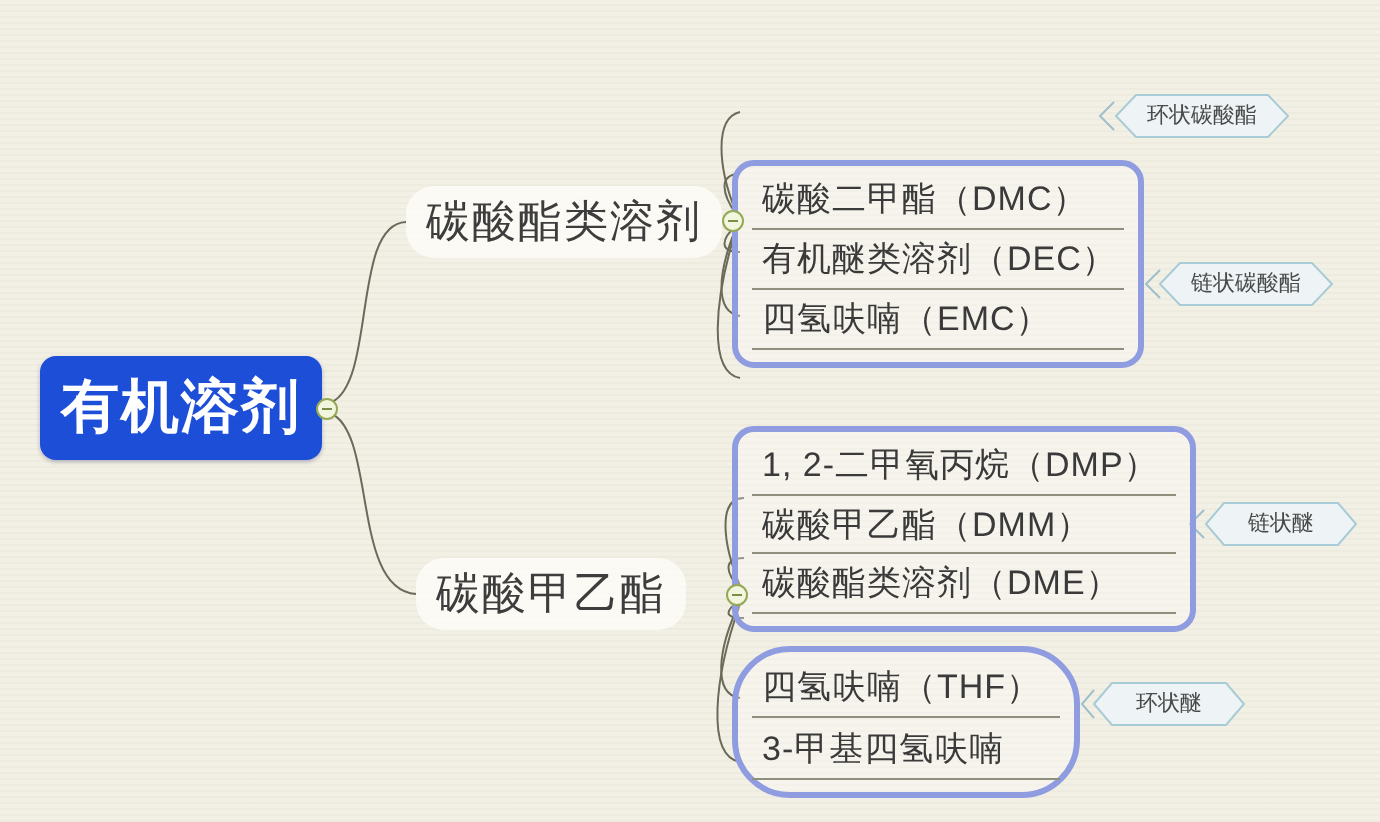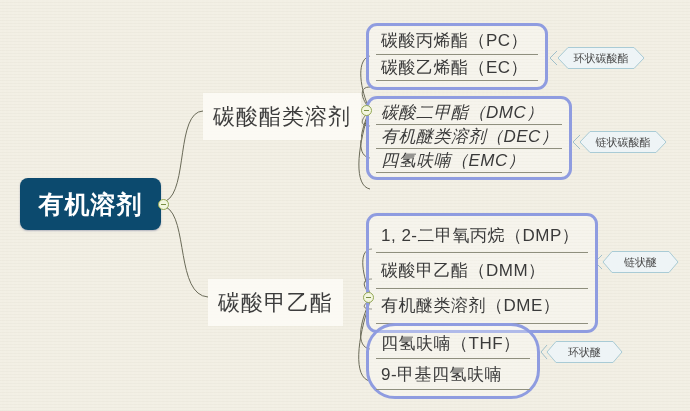--- a/index.html
+++ b/index.html
@@ -10,30 +10,30 @@
     background-image:
       repeating-linear-gradient(0deg, rgba(120,115,90,0.04) 0 1px, transparent 1px 3px),
       repeating-linear-gradient(90deg, rgba(255,255,255,0.05) 0 2px, transparent 2px 4px);
     position:relative; overflow:hidden;
   }
   #stage { position:absolute; inset:0; width:690px; height:411px; }
   #wires { position:absolute; left:0; top:0; z-index:1; }
 
   .node-root {
     position:absolute; left:20px; top:178px; width:141px; height:52px;
-    background:#0c4a6e; border-radius:8px; z-index:2;
+    background:#1d4ed8; border-radius:8px; z-index:2;
     display:flex; align-items:center; justify-content:center;
-    color:#fff; font-size:25px; font-weight:bold; letter-spacing:1px;
+    color:#fff; font-size:29px; font-weight:bold; letter-spacing:1px;
     box-shadow:0 1px 2px rgba(60,70,120,0.35);
   }
   .branch-label {
-    position:absolute; z-index:2; height:47px;
+    position:absolute; z-index:2; height:36px;
     display:flex; align-items:center; padding:0 10px;
     background:rgba(253,252,247,0.85);
-    color:#3d3d3d; font-size:22px; letter-spacing:1px;
+    color:#3d3d3d; font-size:22px; letter-spacing:1px;border-radius:14px;
   }
   #branch-0 { left:203px; top:93px; }
   #branch-1 { left:208px; top:279px; }
 
   .collapse-dot {
     position:absolute; z-index:3; width:11px; height:11px; border-radius:50%;
     background:#f3f6df; border:1px solid #94a855;
     display:flex; align-items:center; justify-content:center;
   }
   .collapse-dot::after { content:""; display:block; width:5px; height:1px; background:#7a8f45; }
@@ -42,22 +42,22 @@
   #dot-b1   { left:363px; top:292px; }
 
   .group {
     position:absolute; z-index:2;
     border:3px solid #8f9ce0; border-radius:11px;
     background:rgba(255,255,255,0.30);
     display:flex; flex-direction:column;
     padding:2px 7px 6px 7px;
   }
   #group-0 { left:366px; top:23px;  width:182px; height:67px; }
-  #group-1 { left:366px; top:96px;  width:206px; height:84px;font-style:italic; }
-  #group-2 { left:366px; top:213px; width:232px; height:120px; }
+  #group-1 { left:366px; top:80px;  width:206px; height:104px; }
+  #group-2 { left:366px; top:213px; width:232px; height:103px; }
   #group-3 { left:366px; top:323px; width:174px; height:76px;border-radius:29px; }
   .item {
     flex:1; display:flex; align-items:center;
     padding-left:5px; color:#3a3a3a; font-size:17px; letter-spacing:0.5px;
     border-bottom:1px solid #8f8f7e;
     white-space:nowrap;
   }
 
   .tag { position:absolute; z-index:2; }
   #tag-0 { left:557px; top:46px; }
@@ -101,40 +101,36 @@
 
   <div class="node-root">有机溶剂</div>
   <div class="collapse-dot" id="dot-root"></div>
 
   <div class="branch-label" id="branch-0">碳酸酯类溶剂</div>
   <div class="collapse-dot" id="dot-b0"></div>
 
   <div class="branch-label" id="branch-1">碳酸甲乙酯</div>
   <div class="collapse-dot" id="dot-b1"></div>
 
-  <div class="group" id="group-0">
-    <div class="item">碳酸丙烯酯（PC）</div>
-    <div class="item">碳酸乙烯酯（EC）</div>
-  </div>
 
   <div class="group" id="group-1">
     <div class="item">碳酸二甲酯（DMC）</div>
     <div class="item">有机醚类溶剂（DEC）</div>
     <div class="item">四氢呋喃（EMC）</div>
   </div>
 
   <div class="group" id="group-2">
     <div class="item">1, 2-二甲氧丙烷（DMP）</div>
     <div class="item">碳酸甲乙酯（DMM）</div>
-    <div class="item">有机醚类溶剂（DME）</div>
+    <div class="item">碳酸酯类溶剂（DME）</div>
   </div>
 
   <div class="group" id="group-3">
     <div class="item">四氢呋喃（THF）</div>
-    <div class="item">9-甲基四氢呋喃</div>
+    <div class="item">3-甲基四氢呋喃</div>
   </div>
 
   <svg class="tag" id="tag-0" width="88" height="24" viewBox="0 0 88 24">
     <polygon points="1,12 11,1.5 77,1.5 87,12 77,22.5 11,22.5" fill="#eef4f6" stroke="#a9cbd5" stroke-width="1"></polygon>
     <text x="44" y="12" text-anchor="middle" dominant-baseline="central">环状碳酸酯</text>
   </svg>
 
   <svg class="tag" id="tag-1" width="88" height="24" viewBox="0 0 88 24">
     <polygon points="1,12 11,1.5 77,1.5 87,12 77,22.5 11,22.5" fill="#eef4f6" stroke="#a9cbd5" stroke-width="1"></polygon>
     <text x="44" y="12" text-anchor="middle" dominant-baseline="central">链状碳酸酯</text>

